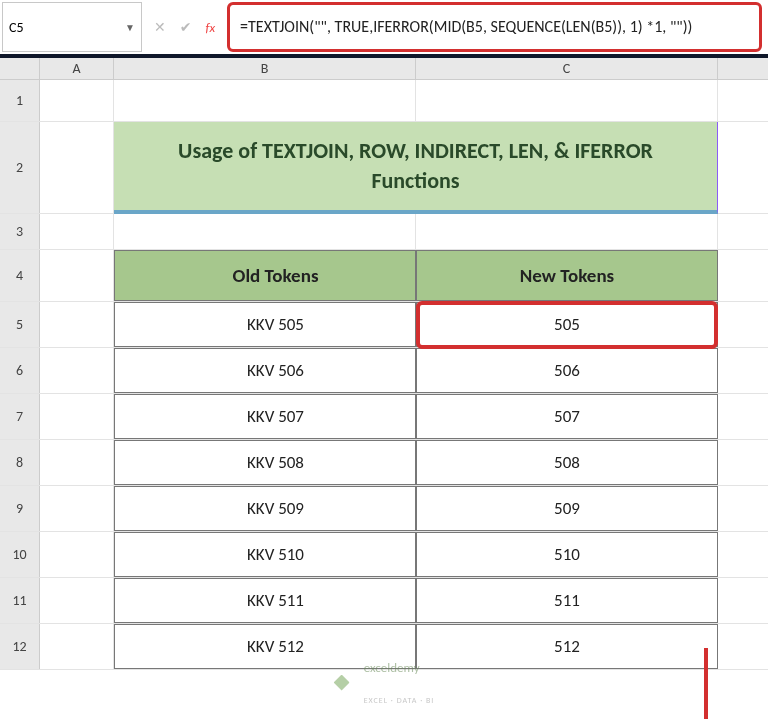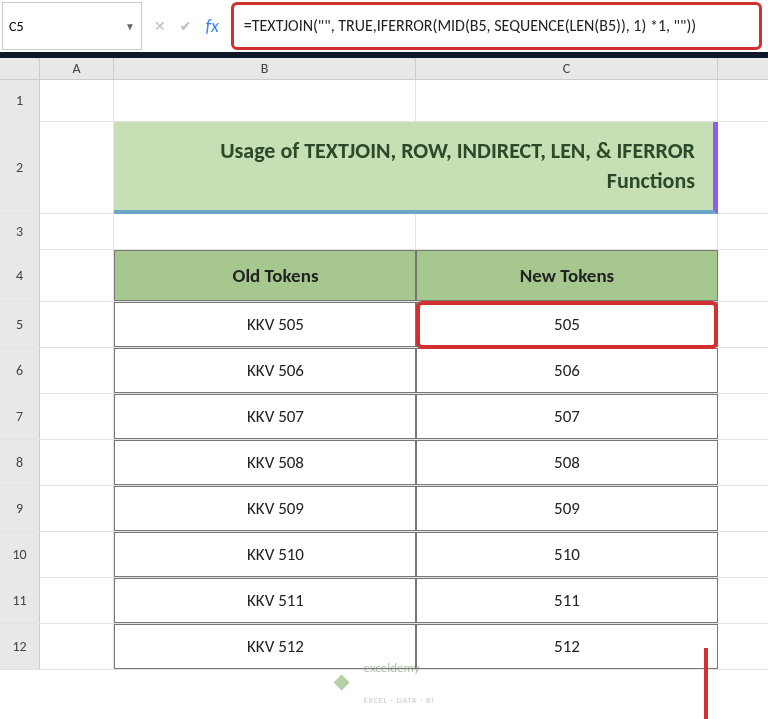--- a/index.html
+++ b/index.html
@@ -8,21 +8,21 @@
   background: #fff;
   width: 768px;
   height: 719px;
   position: relative;
   overflow: hidden;
 }
 .top-bar {
   display: flex;
   align-items: stretch;
   height: 58px;
-  border-bottom: 6px solid #0f172a;
+  border-bottom: 4px solid #0f172a;
   background: #fff;
   text-align: right;
 }
 .name-box {
   width: 140px;
   border: 1px solid #c8c8c8;
   margin: 2px;
   display: flex;
   align-items: center;
   padding: 0 6px;
@@ -36,21 +36,21 @@
   font-size: 10px;
 }
 .fb-icons {
   display: flex;
   align-items: center;
   gap: 14px;
   padding: 0 10px;
   color: #bbb;
 }
 .fb-icon { font-size: 14px; }
-.fx-label { font-style: italic; color: #3b82f6; font-size: 18px; }
+.fx-label { font-style: italic; color: #ef4444; font-size: 13px; }
 .formula-box {
   flex: 1;
   border: 3px solid #d32f2f;
   border-radius: 6px;
   margin: 2px 6px 2px 2px;
   padding: 4px 10px;
   display: flex;
   align-items: center;
   font-size: 16px;
   line-height: 1.35;
@@ -192,21 +192,21 @@
   <div class="row r1">
     <div class="row-h">1</div>
     <div class="cell c-A"></div>
     <div class="cell c-B"></div>
     <div class="cell c-C"></div>
   </div>
 
   <div class="row r2">
     <div class="row-h">2</div>
     <div class="cell c-A"></div>
-    <div class="cell title-box" style="border-right:5px solid #8b5cf6;text-align:right;">
+    <div class="cell title-box" style="border-right:1px solid #8b5cf6;">
       <div class="title-text">Usage of  TEXTJOIN, ROW, INDIRECT, LEN, &amp; IFERROR Functions</div>
     </div>
   </div>
 
   <div class="row r3">
     <div class="row-h">3</div>
     <div class="cell c-A"></div>
     <div class="cell c-B"></div>
     <div class="cell c-C"></div>
   </div>

